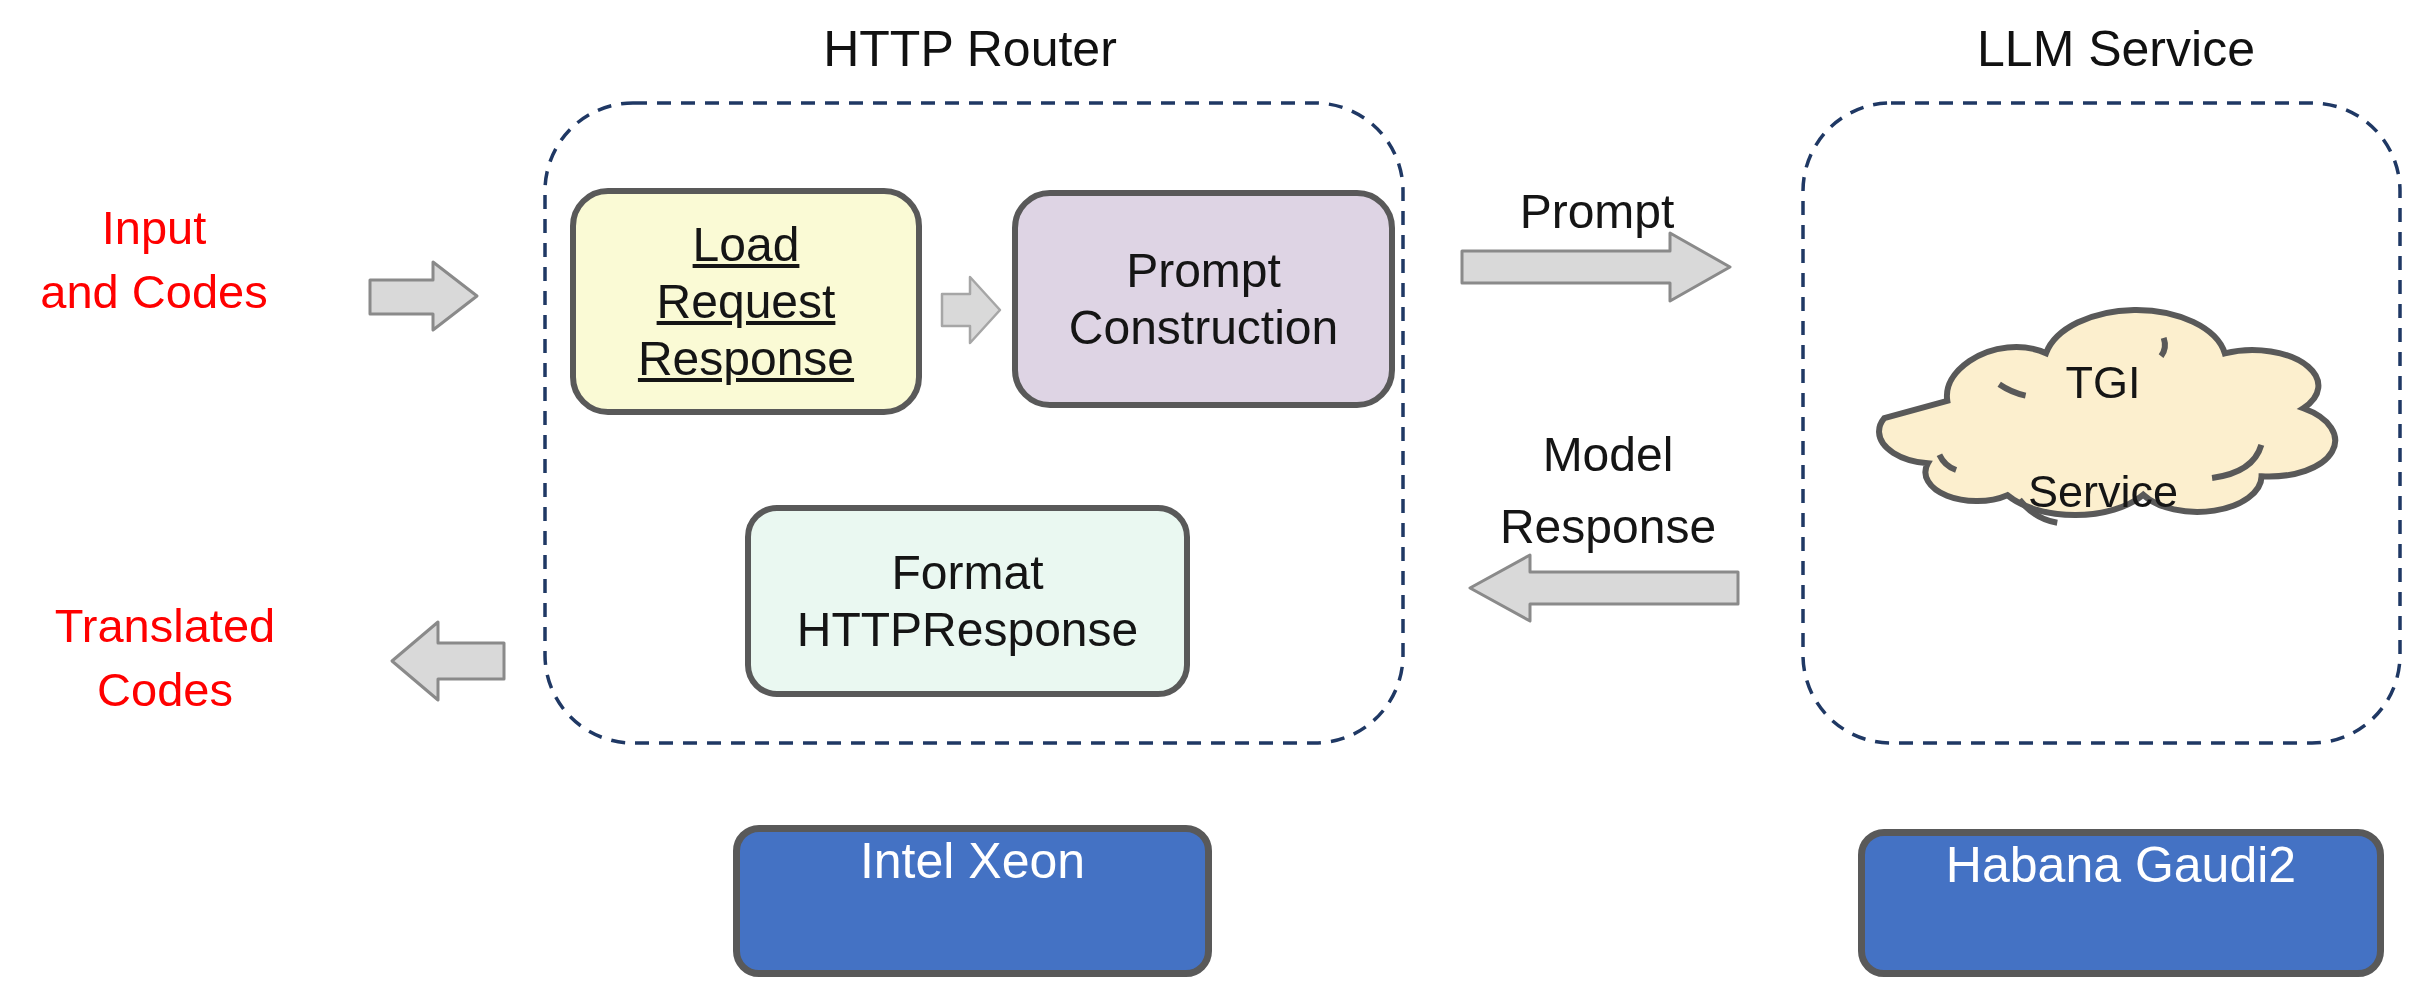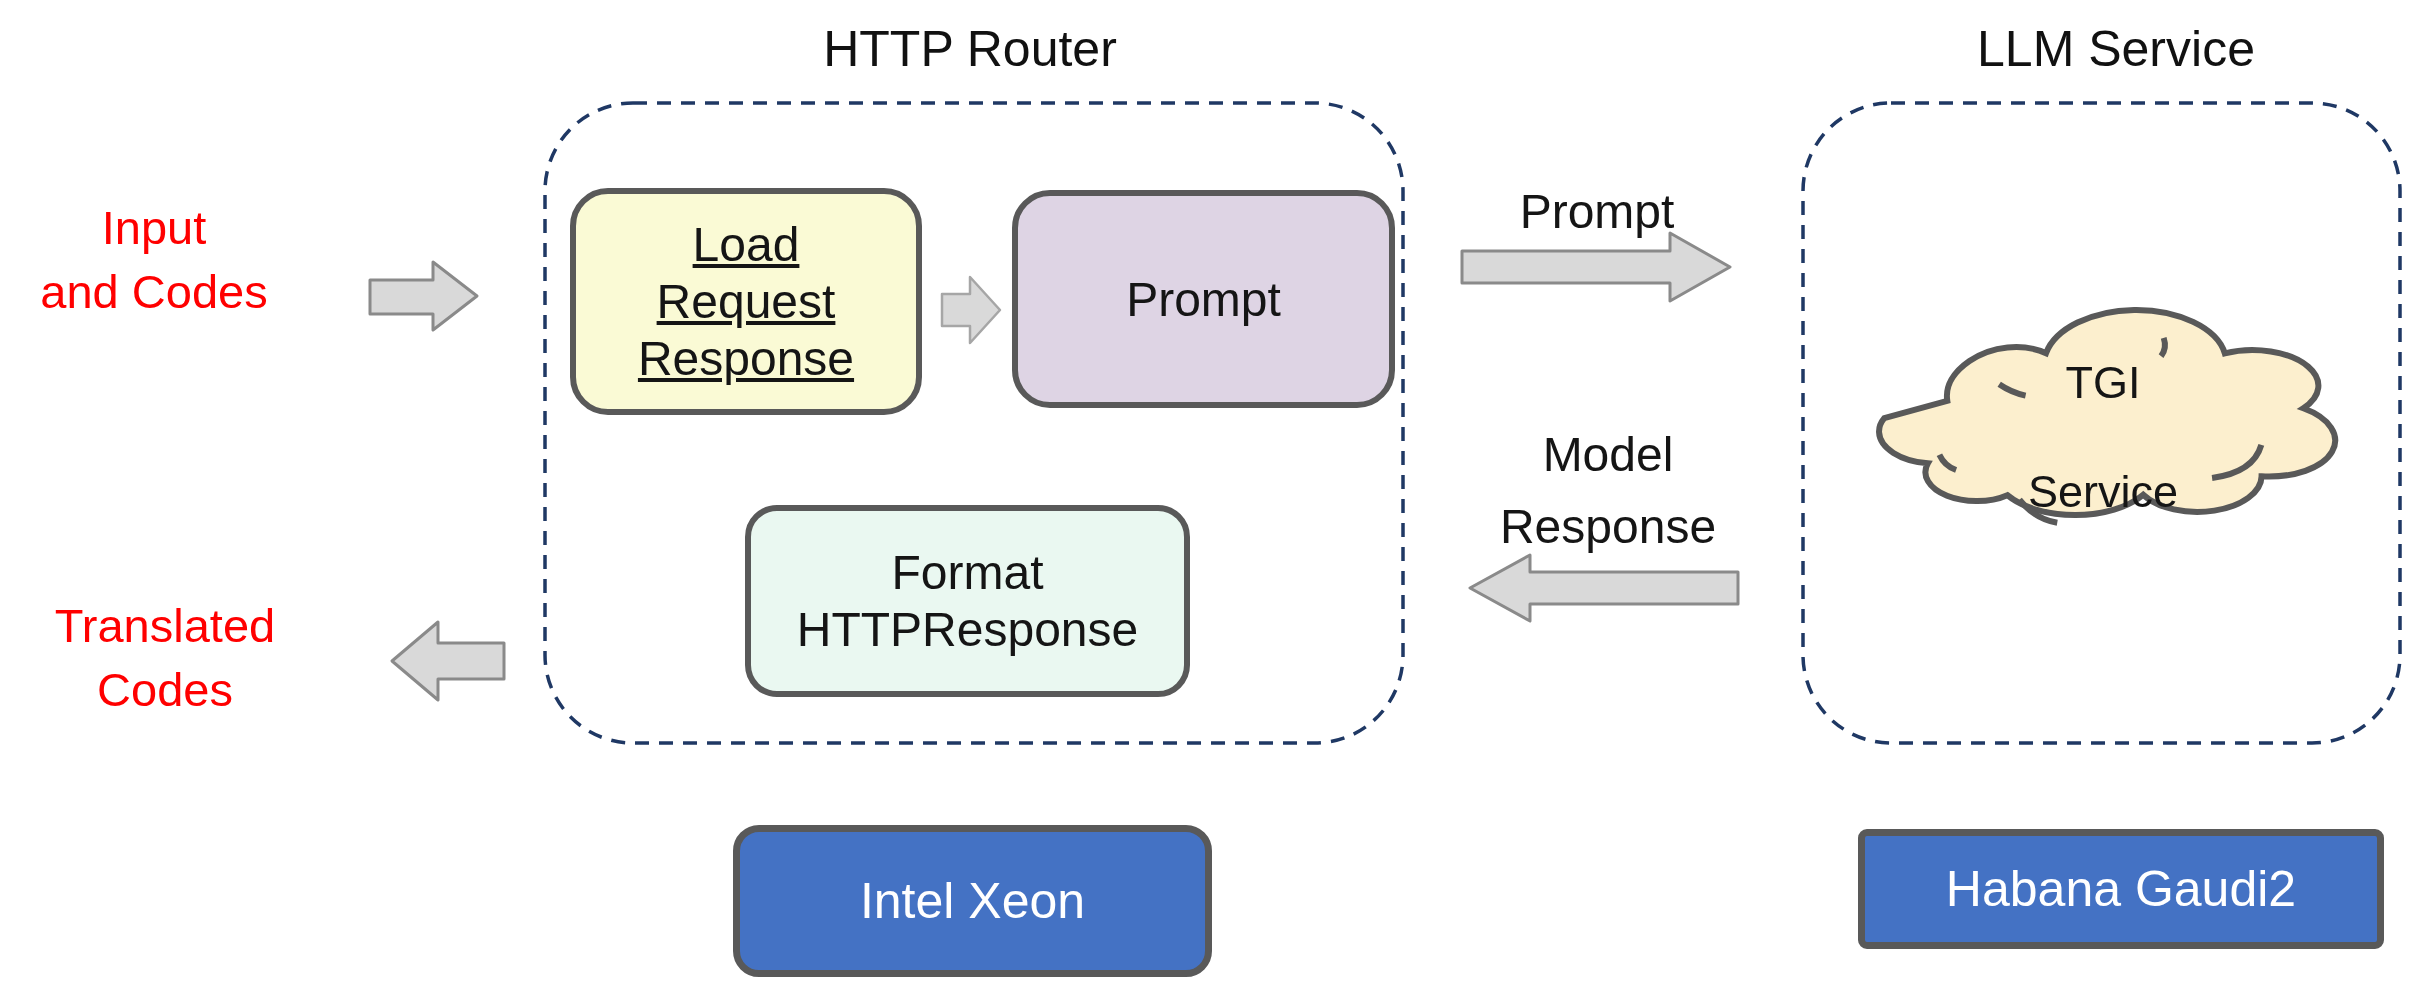--- a/index.html
+++ b/index.html
@@ -24,21 +24,21 @@
   .proc-box{
     position:absolute;box-sizing:border-box;border:6px solid var(--border_gray);
     display:flex;flex-direction:column;align-items:center;justify-content:center;
     text-align:center;font-size:48px;line-height:57px;color:#151515;
   }
   .box-yellow{background:var(--yellow);border-radius:38px;text-decoration:underline;}
   .box-lavender{background:var(--lavender);border-radius:38px;}
   .box-mint{background:var(--mint);border-radius:32px;}
   .hw-box{
     position:absolute;box-sizing:border-box;border:7px solid var(--border_gray);border-radius:26px;
-    background:var(--blue);color:#ffffff;display:flex;align-items:center;justify-content:center;
+    background:var(--blue);color:#ffffff;display:flex;align-items:flex-start;justify-content:center;
     font-size:50px;white-space:nowrap;
   }
   .flow-label{
     position:absolute;transform:translateX(-50%);text-align:center;
     font-size:48px;line-height:72px;color:#151515;white-space:nowrap;
   }
   .cloud-label{
     position:absolute;display:flex;flex-direction:column;align-items:center;justify-content:center;
     text-align:center;font-size:45px;line-height:73px;color:#151515;
   }
@@ -102,20 +102,21 @@
   </div>
 
   <div class="proc-box box-yellow" style="left:570px;top:188px;width:352px;height:227px;">
     <div>Load</div>
     <div>Request</div>
     <div>Response</div>
   </div>
 
   <div class="proc-box box-lavender" style="left:1012px;top:190px;width:383px;height:218px;">
     <div>Prompt</div>
+    <div>Construction</div>
   </div>
 
   <div class="proc-box box-mint" style="left:745px;top:505px;width:445px;height:192px;">
     <div>Format</div>
     <div>HTTPResponse</div>
   </div>
 
   <div class="flow-label" style="left:1597px;top:176px;">Prompt</div>
   <div class="flow-label" style="left:1608px;top:419px;">
     <div>Model</div>
@@ -123,17 +124,17 @@
   </div>
 
   <div class="cloud-label" style="left:1913px;top:330px;width:380px;height:213px;gap:36px;">
     <div>TGI</div>
     <div>Service</div>
   </div>
 
   <div class="hw-box" style="left:733px;top:825px;width:479px;height:152px;">
     <span>Intel Xeon</span>
   </div>
-  <div class="hw-box" style="left:1858px;top:829px;width:526px;height:120px;border-radius:9px;">
+  <div class="hw-box" style="left:1858px;top:829px;width:526px;height:148px;">
     <span>Habana Gaudi2</span>
   </div>
 
 </div>
 
 </body></html>

